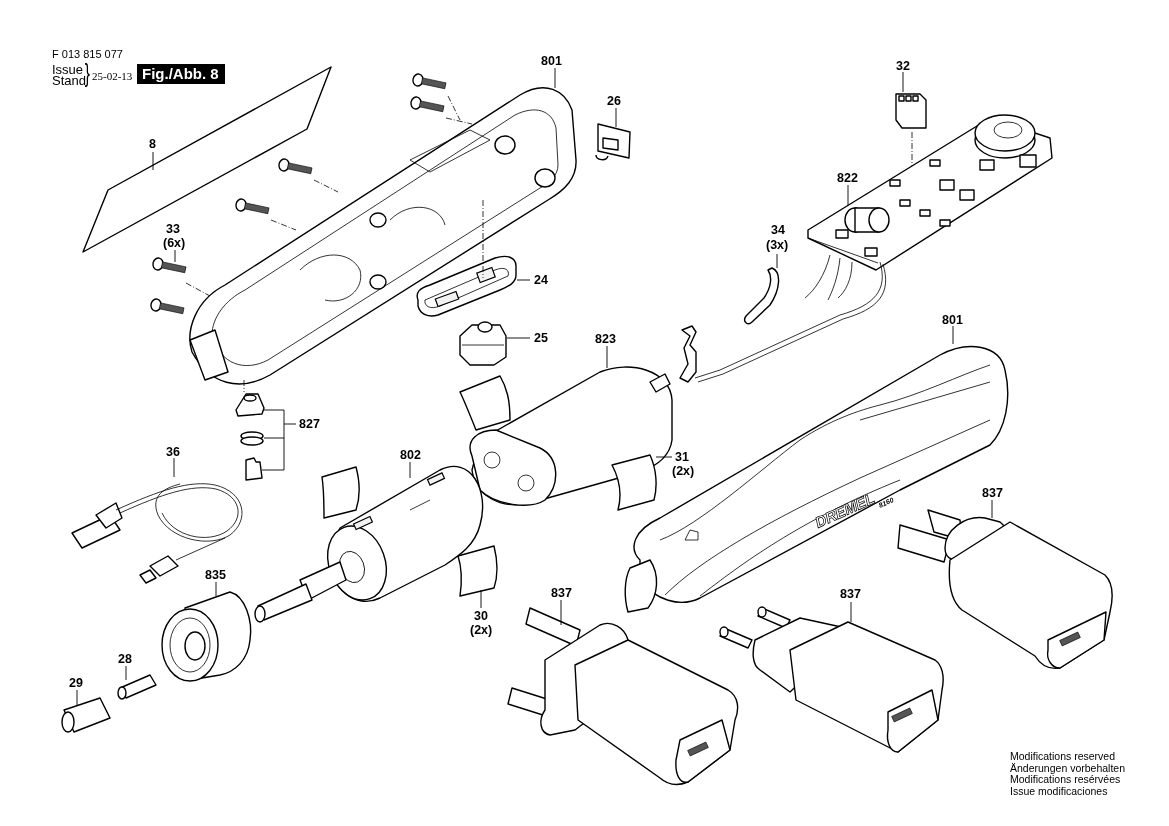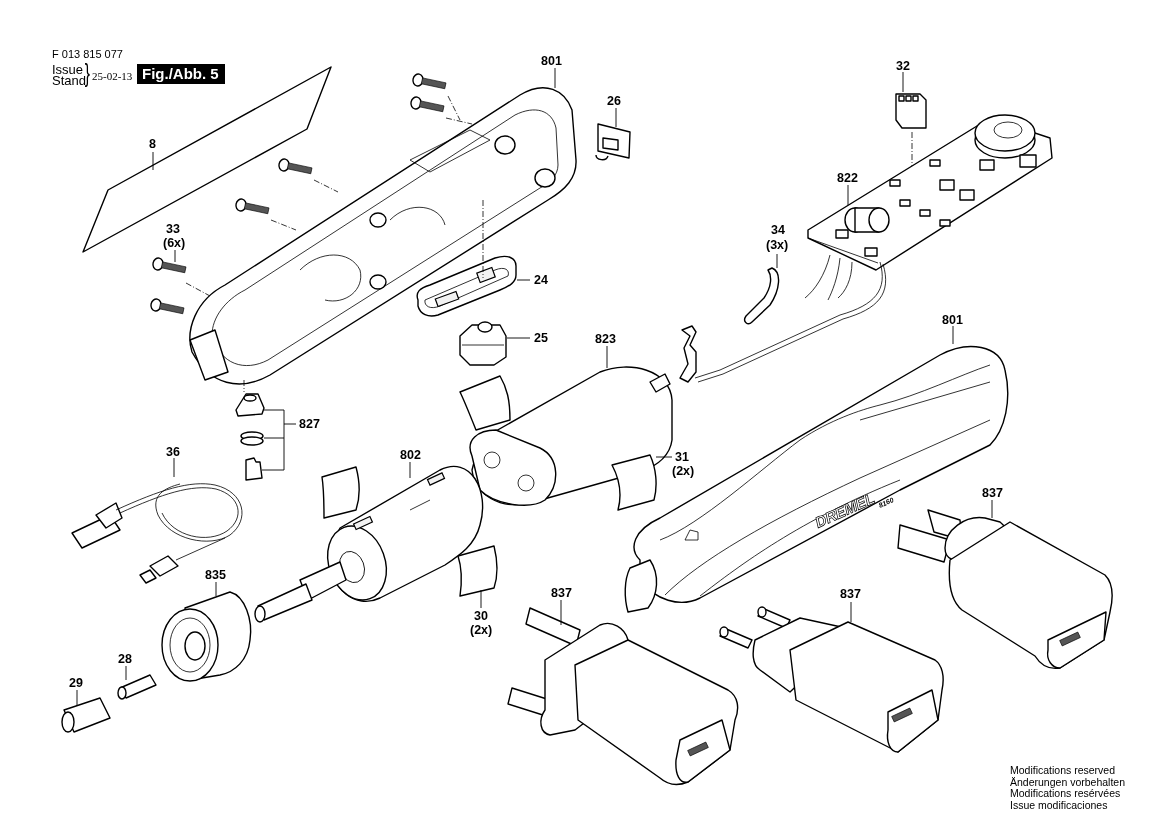--- a/index.html
+++ b/index.html
@@ -5,41 +5,41 @@
   html, body { margin:0; padding:0; background:#ffffff; }
   body { width:1169px; height:826px; position:relative; overflow:hidden;
          font-family:"Liberation Sans", sans-serif; color:#000; }
   .hdr { position:absolute; font-size:11px; line-height:12px; }
   #docnum { left:52px; top:48px; }
   #issue { left:52px; top:64px; font-size:13px; line-height:11px; }
   #brace { left:83px; top:60px; font-size:26px; line-height:26px; font-weight:normal; transform:scaleX(0.6); }
   #issuedate { left:92px; top:70px;font-family:Liberation Serif, serif; }
   #figbox { left:137px; top:64px; background:#000; color:#fff; font-weight:bold;
             font-size:15px; line-height:20px; padding:0 6px 0 5px; }
-  #mods { position:absolute; left:1010px; top:751px; font-size:10.5px; line-height:11.6px;margin-top:14px; }
+  #mods { position:absolute; left:1010px; top:751px; font-size:10.5px; line-height:11.6px; }
   svg#diagram { position:absolute; left:0; top:0; }
   .lbl { font-family:"Liberation Sans", sans-serif; font-size:12.5px; font-weight:bold; }
   .part { fill:#fff; stroke:#000; stroke-width:1.4; stroke-linejoin:round; }
   .thin { fill:none; stroke:#000; stroke-width:0.8; }
   .lead { fill:none; stroke:#000; stroke-width:0.9; }
   .dash { fill:none; stroke:#000; stroke-width:0.8; stroke-dasharray:6 2 1 2; }
   .grey { fill:#f2f2f2; stroke:#000; stroke-width:1.2; }
   .dark { fill:#555; stroke:#000; stroke-width:0.6; }
 </style>
 </head>
 <body>
 
 <div class="hdr" id="docnum">F 013 815 077</div>
 <div class="hdr" id="issue">
   <div>Issue</div>
   <div>Stand</div>
 </div>
 <div class="hdr" id="brace">}</div>
 <div class="hdr" id="issuedate">25-02-13</div>
-<div class="hdr" id="figbox">Fig./Abb. 5</div>
+<div class="hdr" id="figbox">Fig./Abb. 8</div>
 
 <div id="mods">
   <div>Modifications reserved</div>
   <div>Änderungen vorbehalten</div>
   <div>Modifications resérvées</div>
   <div>Issue modificaciones</div>
 </div>
 
 <svg id="diagram" width="1169" height="826" viewBox="0 0 1169 826">
 

